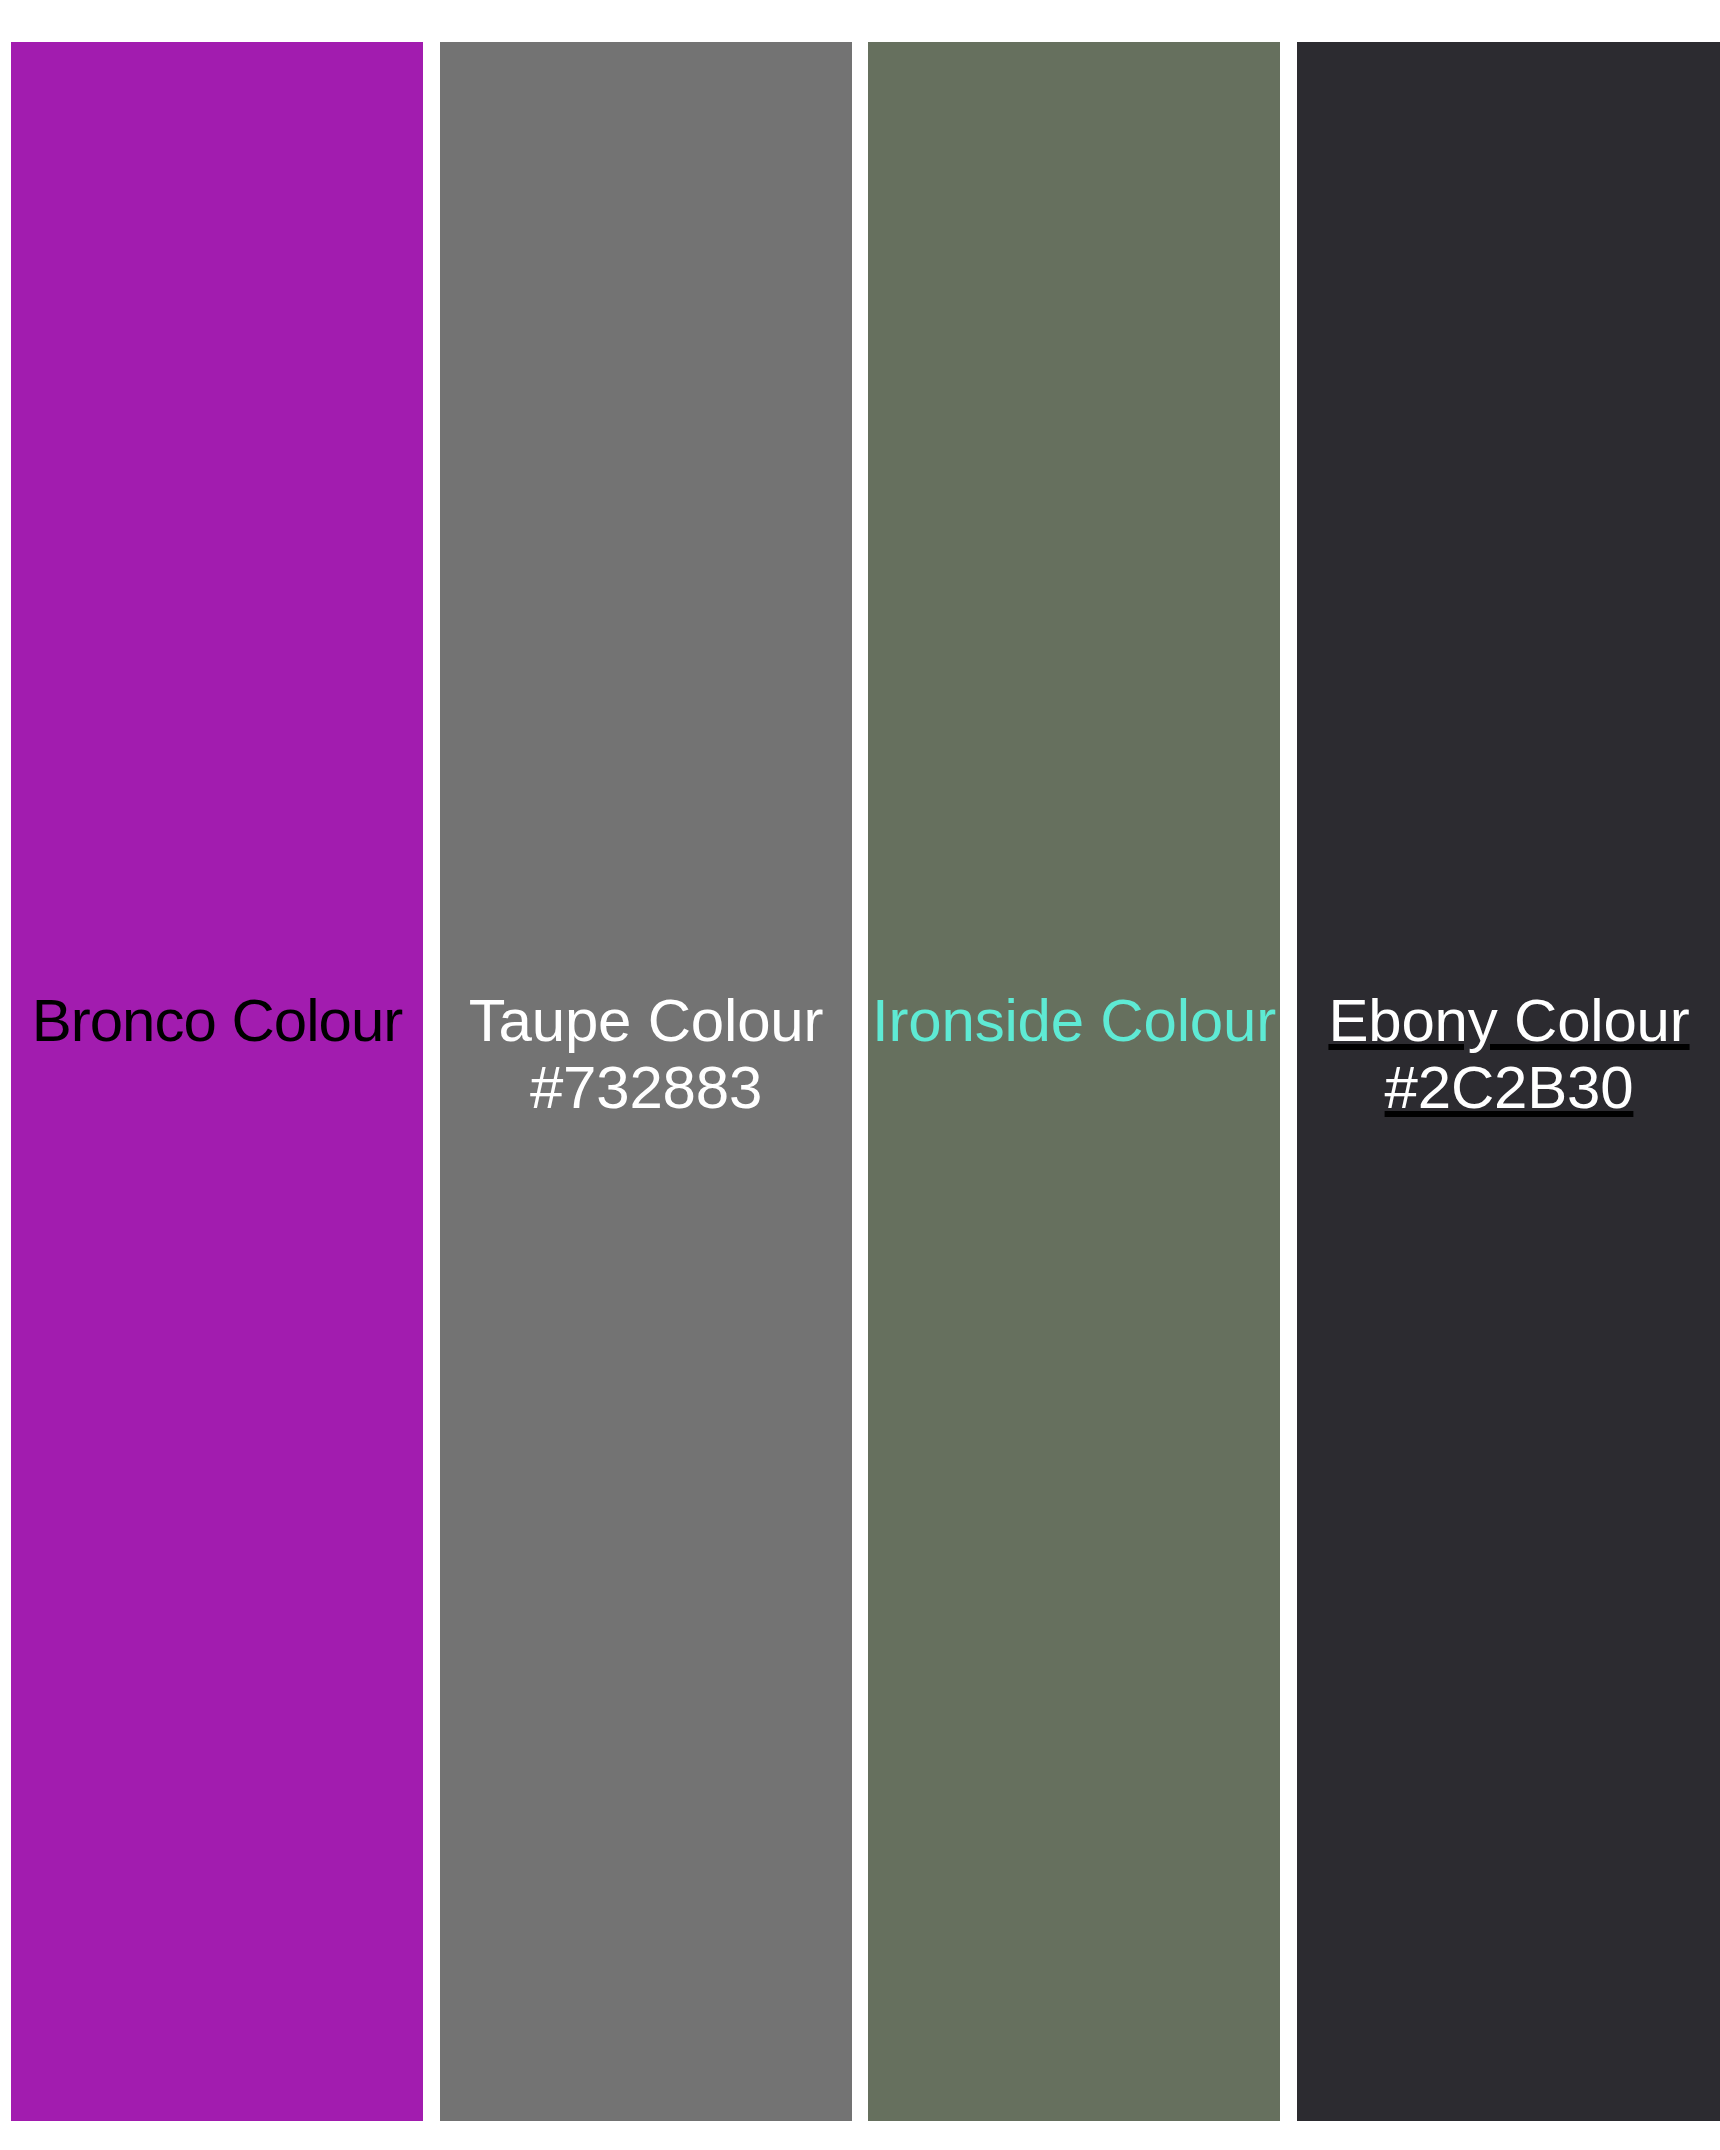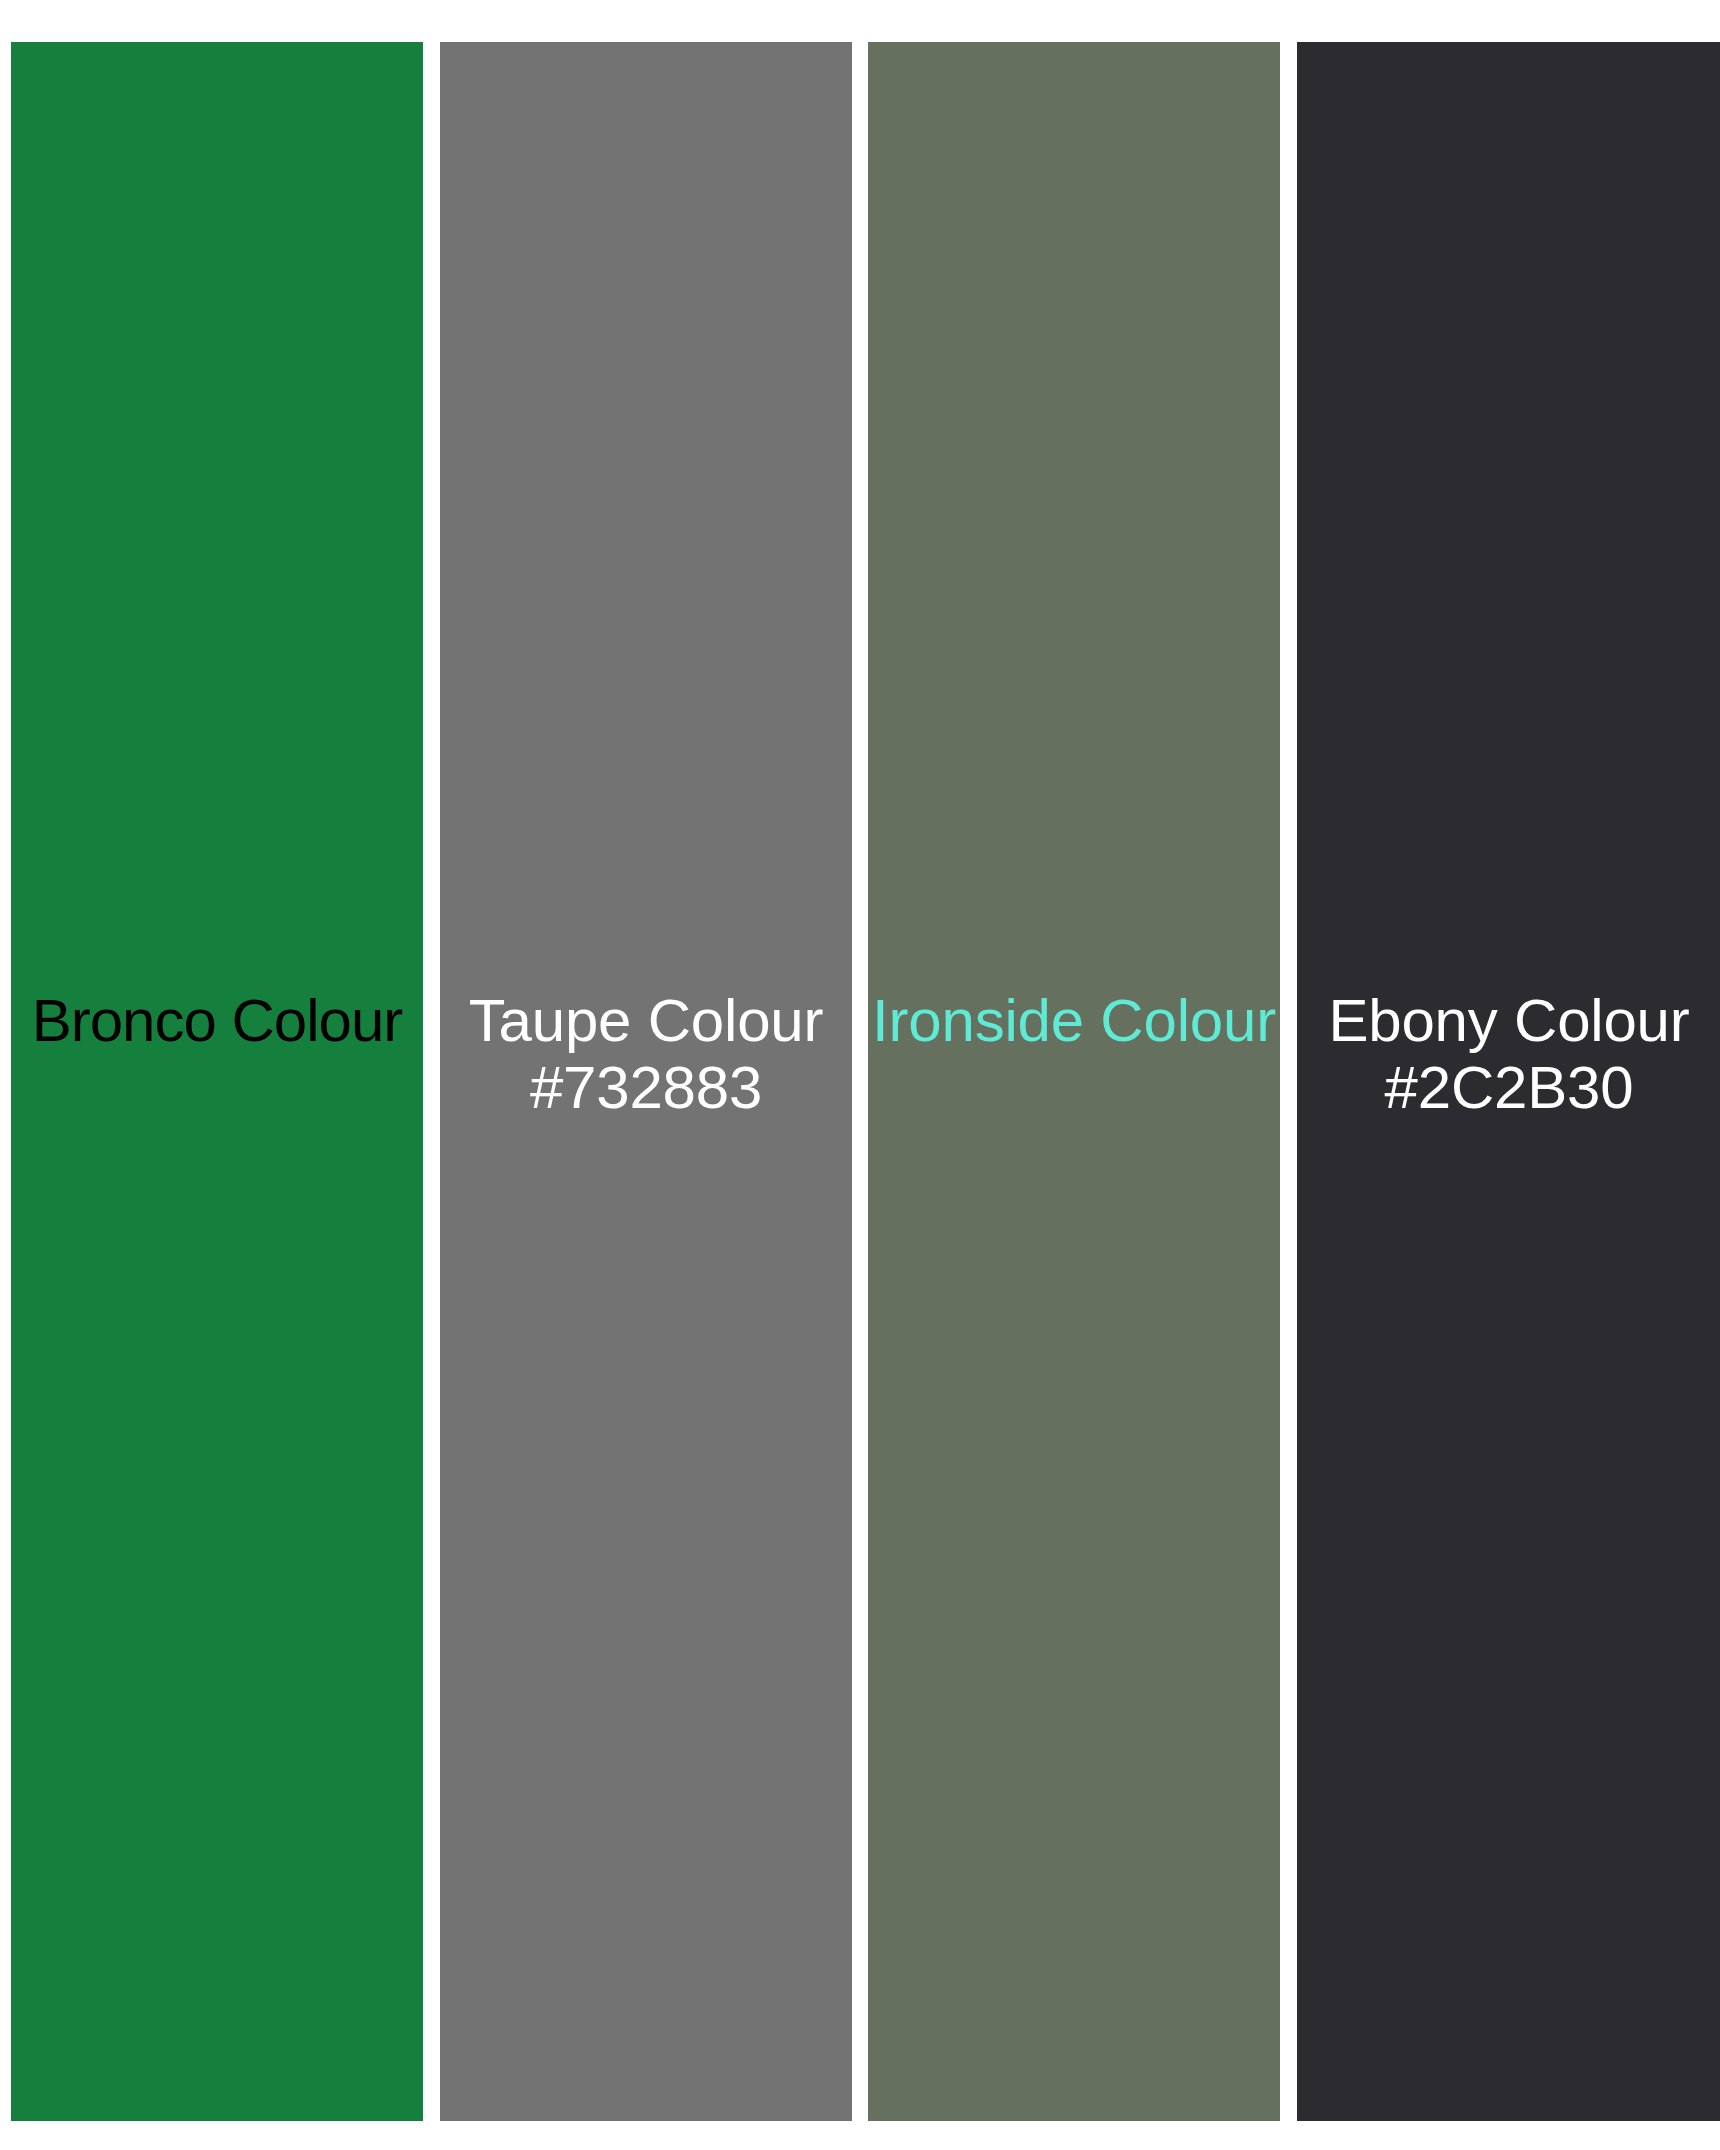--- a/index.html
+++ b/index.html
@@ -61,40 +61,40 @@
   }
 
   
   .swatch-1 .swatch-label { padding: 0; letter-spacing: -1px; }
 </style>
 </head>
 <body>
 
 <div id="palette-board">
 
-  <div class="swatch swatch-1" style="background-color: #15803d;">
+  <div class="swatch swatch-1" style="background-color: #a21caf;">
     <div class="swatch-label" style="color: rgb(0, 0, 0);">
       <span class="name">Bronco Colour</span>
     </div>
   </div>
 
   <div class="swatch swatch-2" style="background-color: #737373;">
     <div class="swatch-label" style="color: rgb(255, 255, 255);">
       <span class="name">Taupe Colour</span>
       <span class="hex">#732883</span>
     </div>
   </div>
 
   <div class="swatch swatch-3" style="background-color: rgb(102, 112, 94);">
     <div class="swatch-label" style="color: #5eead4;">
       <span class="name">Ironside Colour</span>
     </div>
   </div>
 
-  <div class="swatch swatch-4" style="background-color: rgb(44, 43, 48);">
+  <div class="swatch swatch-4" style="background-color: rgb(44, 43, 48); text-decoration: underline;">
     <div class="swatch-label" style="color: rgb(255, 255, 255);">
       <span class="name">Ebony Colour</span>
       <span class="hex">#2C2B30</span>
     </div>
   </div>
 
 </div>
 
 
 </body></html>

